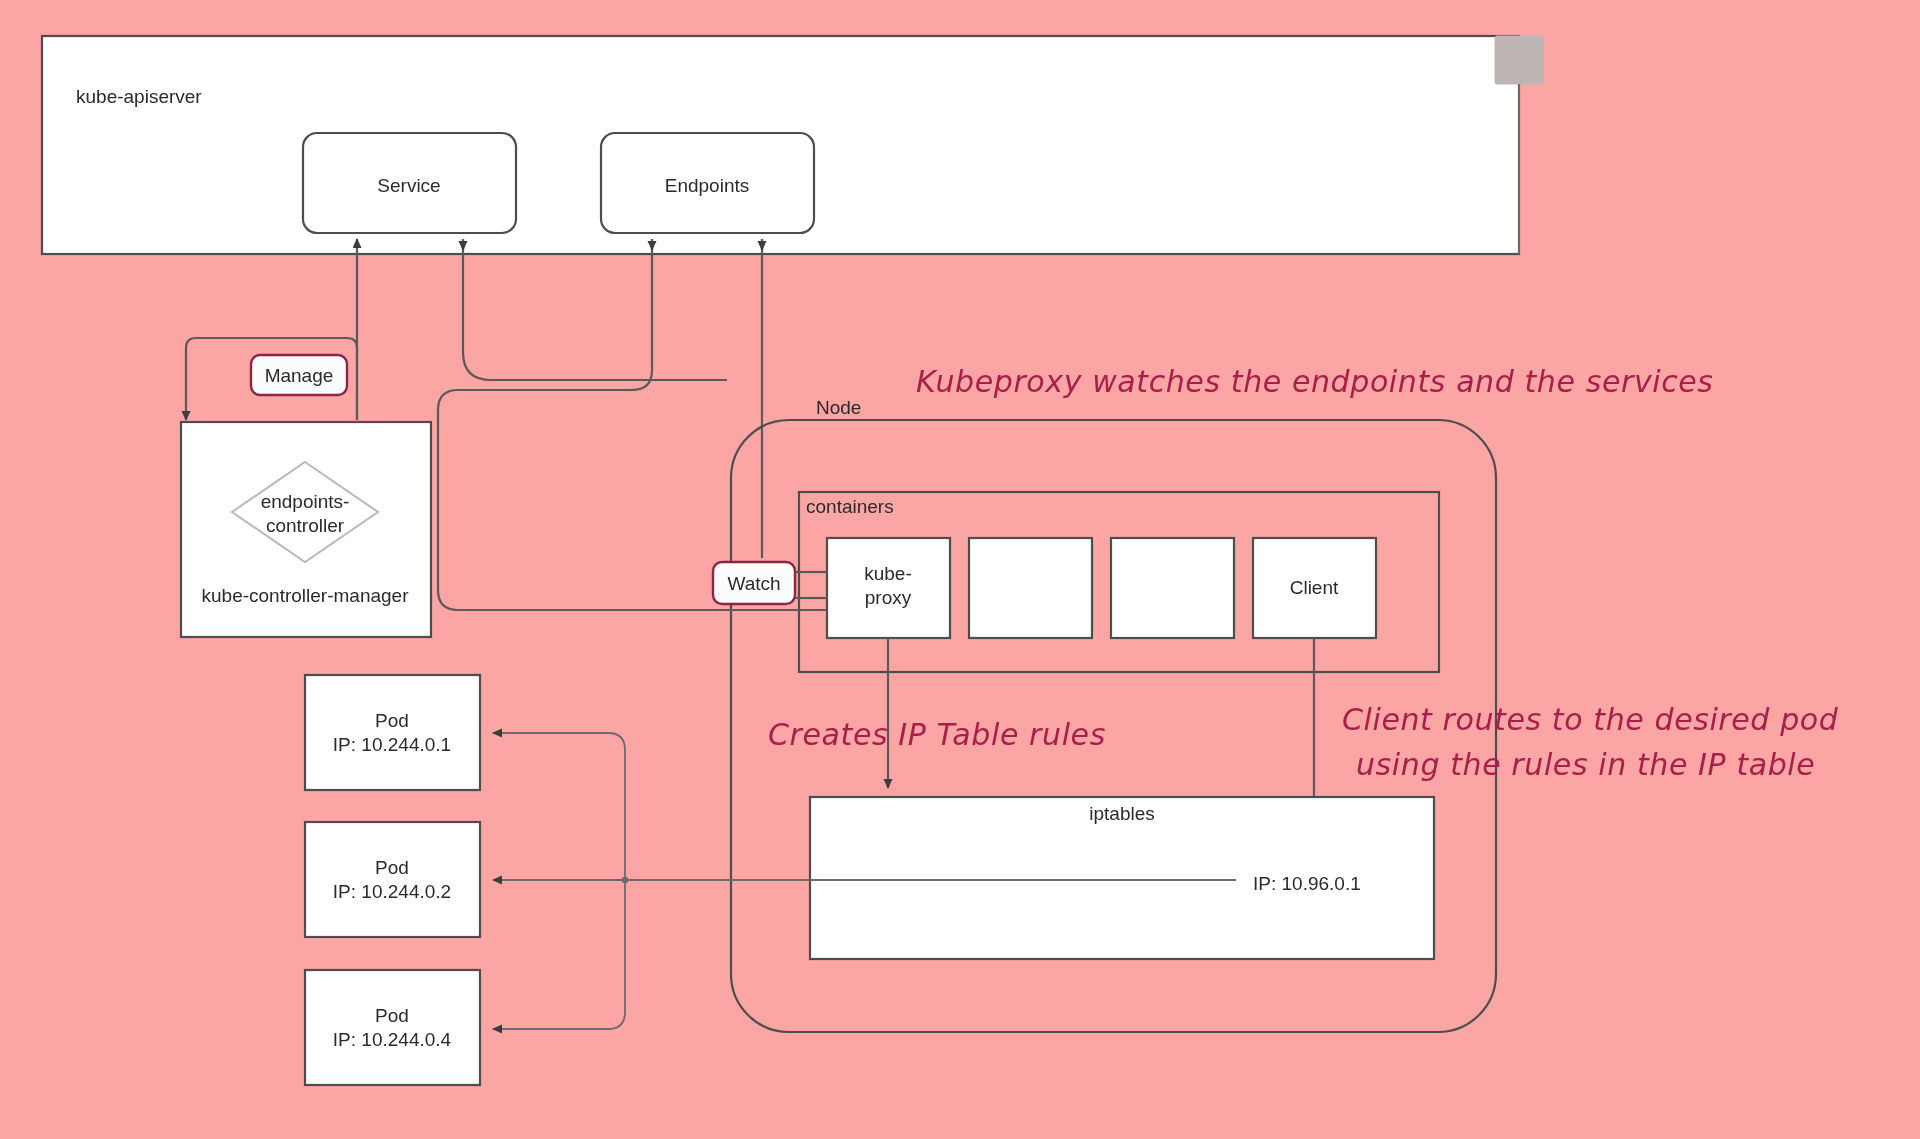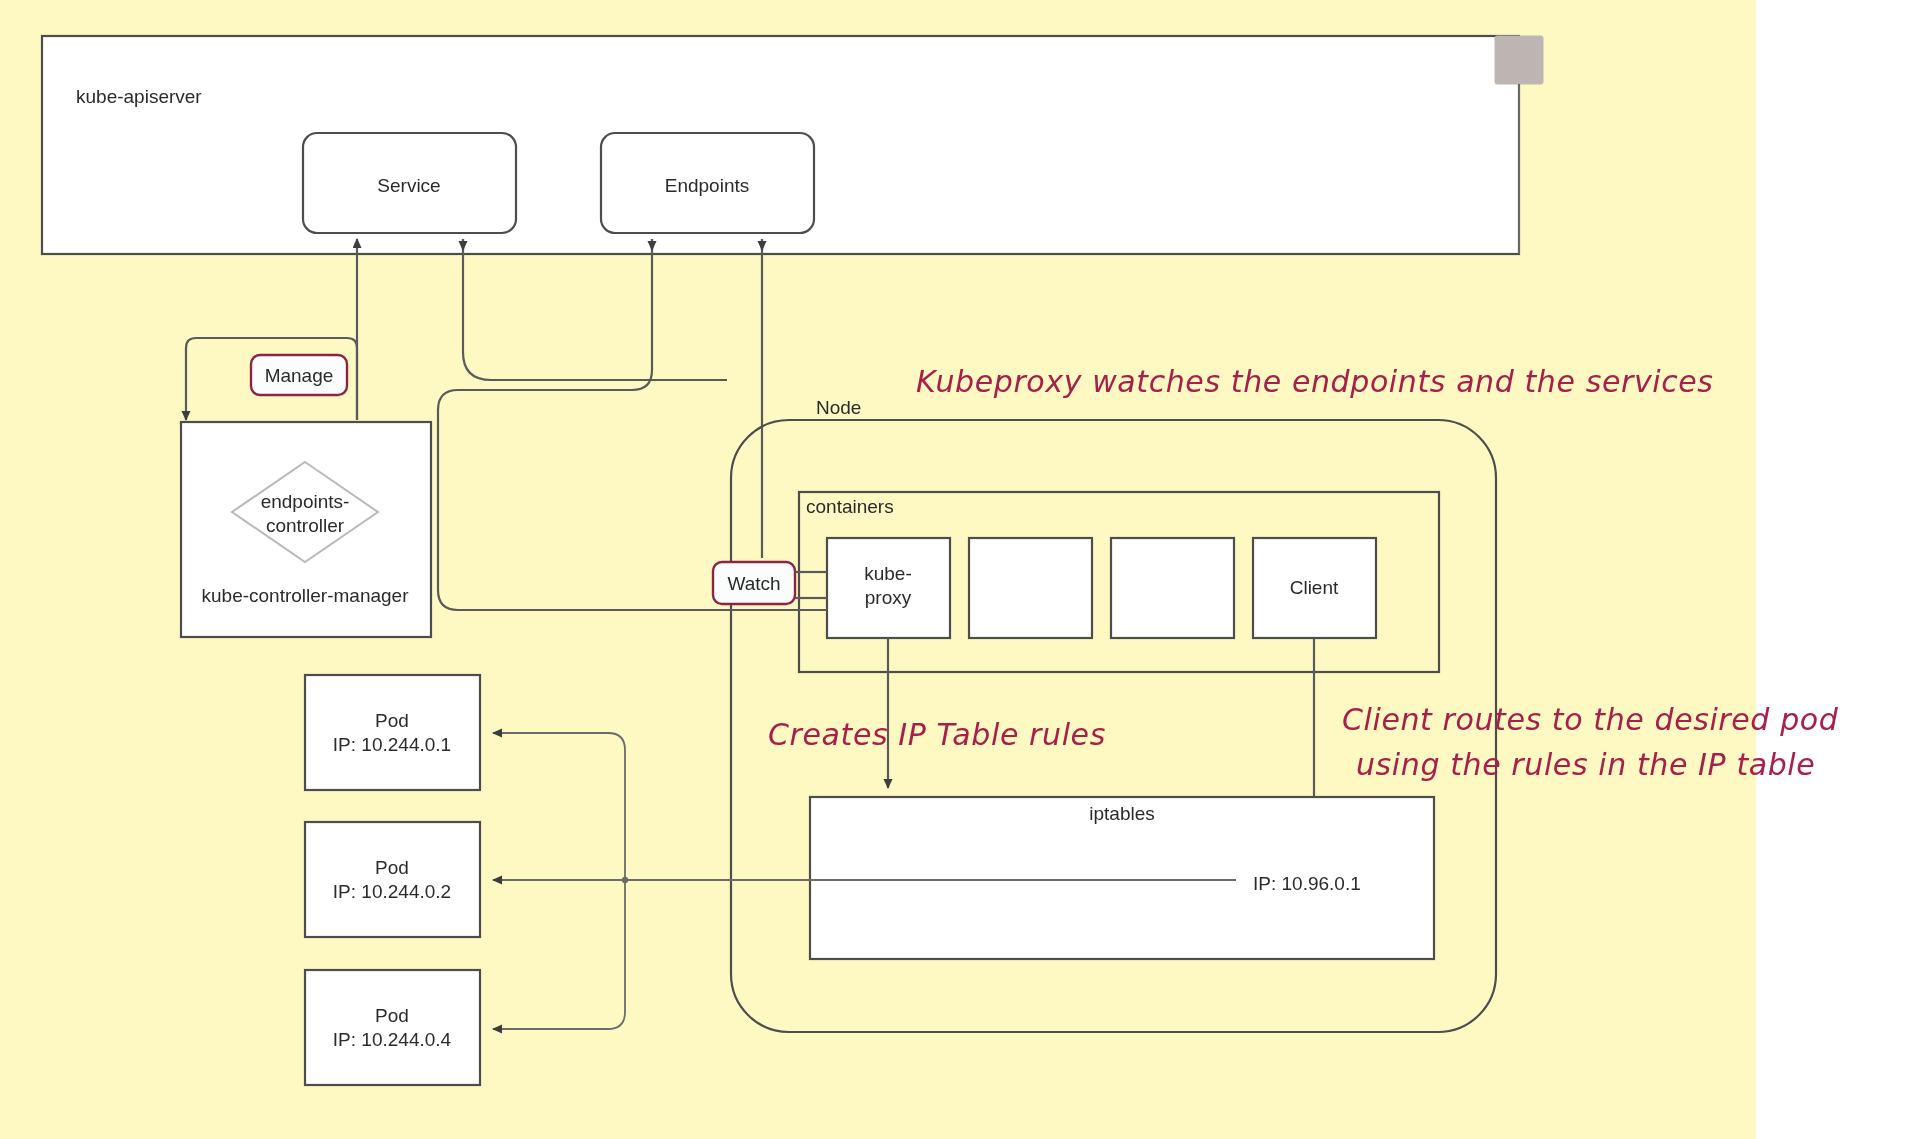--- a/index.html
+++ b/index.html
@@ -9,23 +9,23 @@
     background: #ffffff;
   }
   body {
     width: 1920px;
     height: 1139px;
     font-family: "Liberation Sans", sans-serif;
     overflow: hidden;
   }
   #stage {
     position: relative;
-    width: 1756px;
+    width: 1920px;
     height: 1139px;
-    background: #fef9c3;
+    background: #fca5a5;
   }
   svg#diagram {
     position: absolute;
     left: 0;
     top: 0;
     width: 1920px;
     height: 1139px;
   }
   .box-line {
     fill: none;

